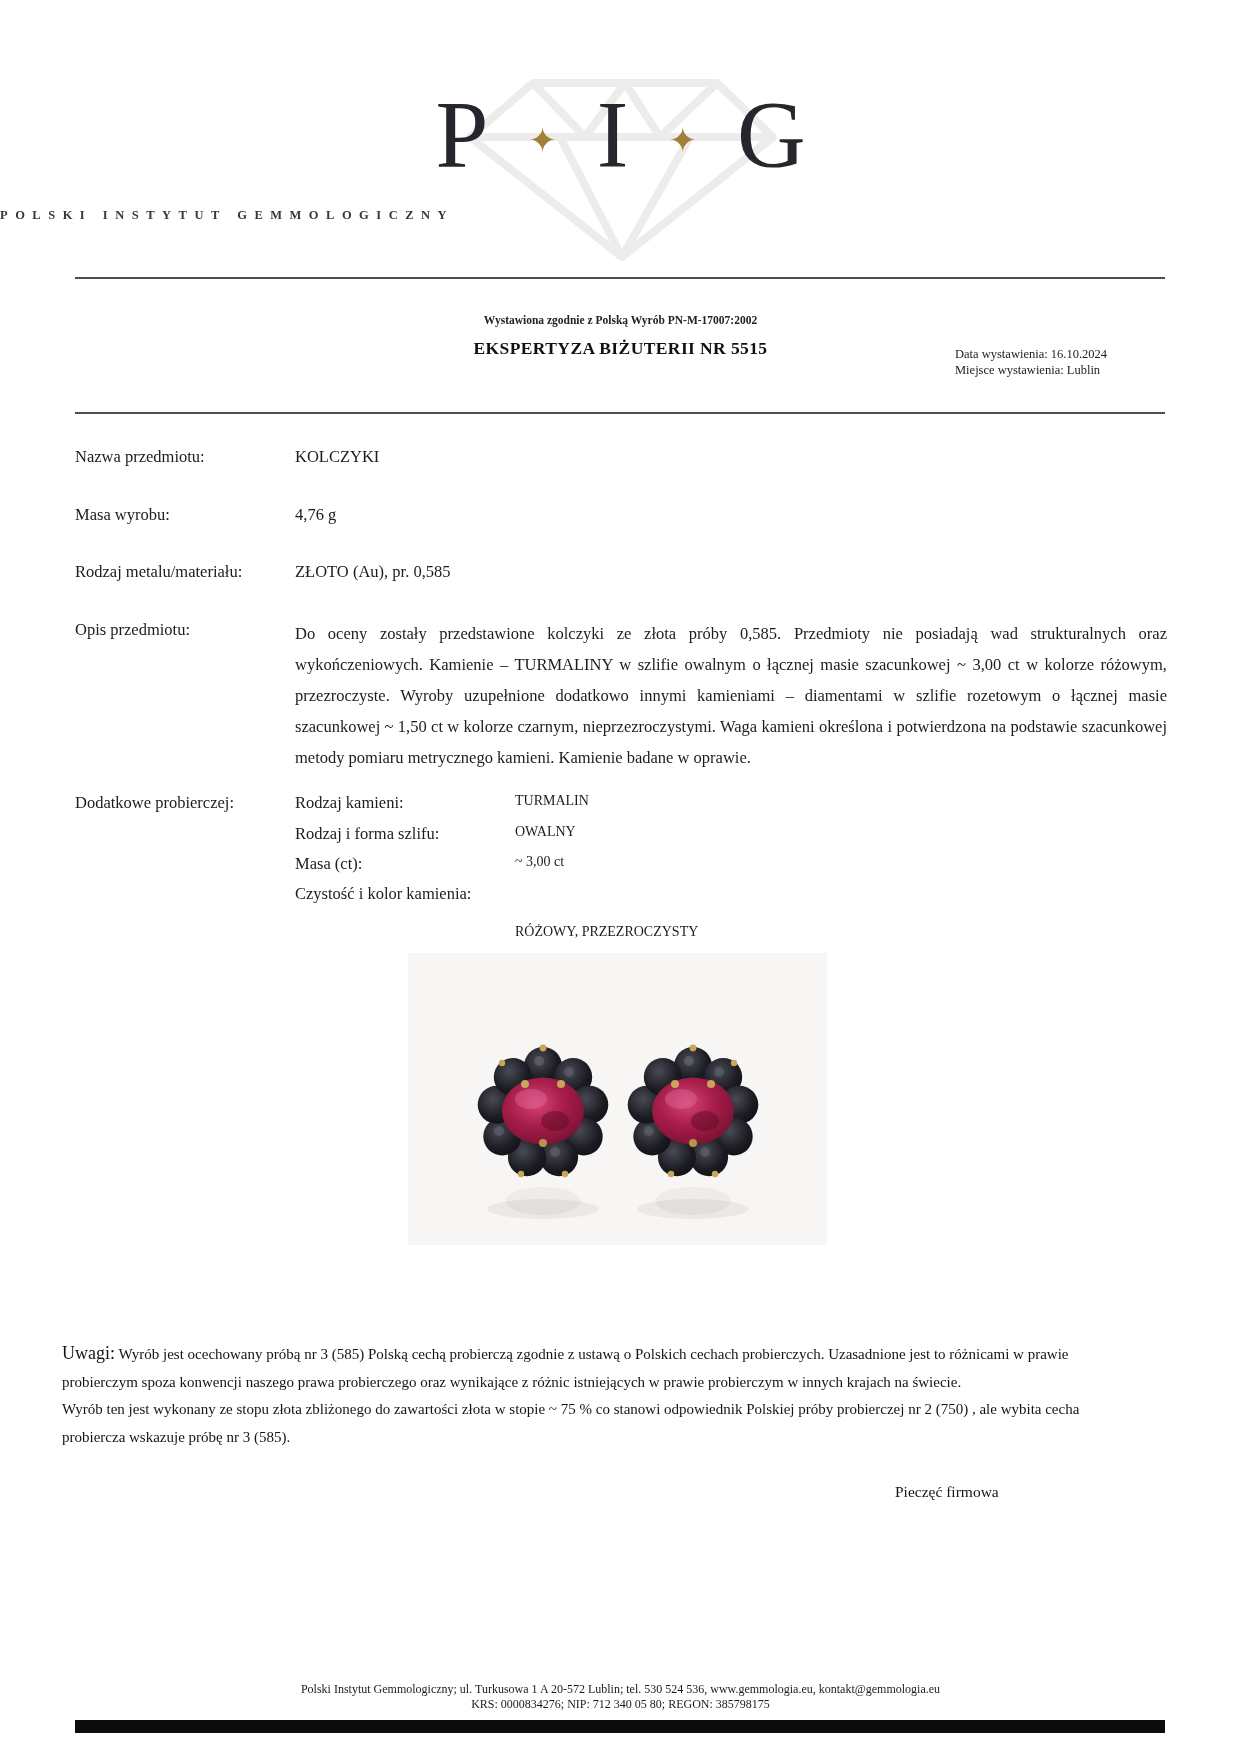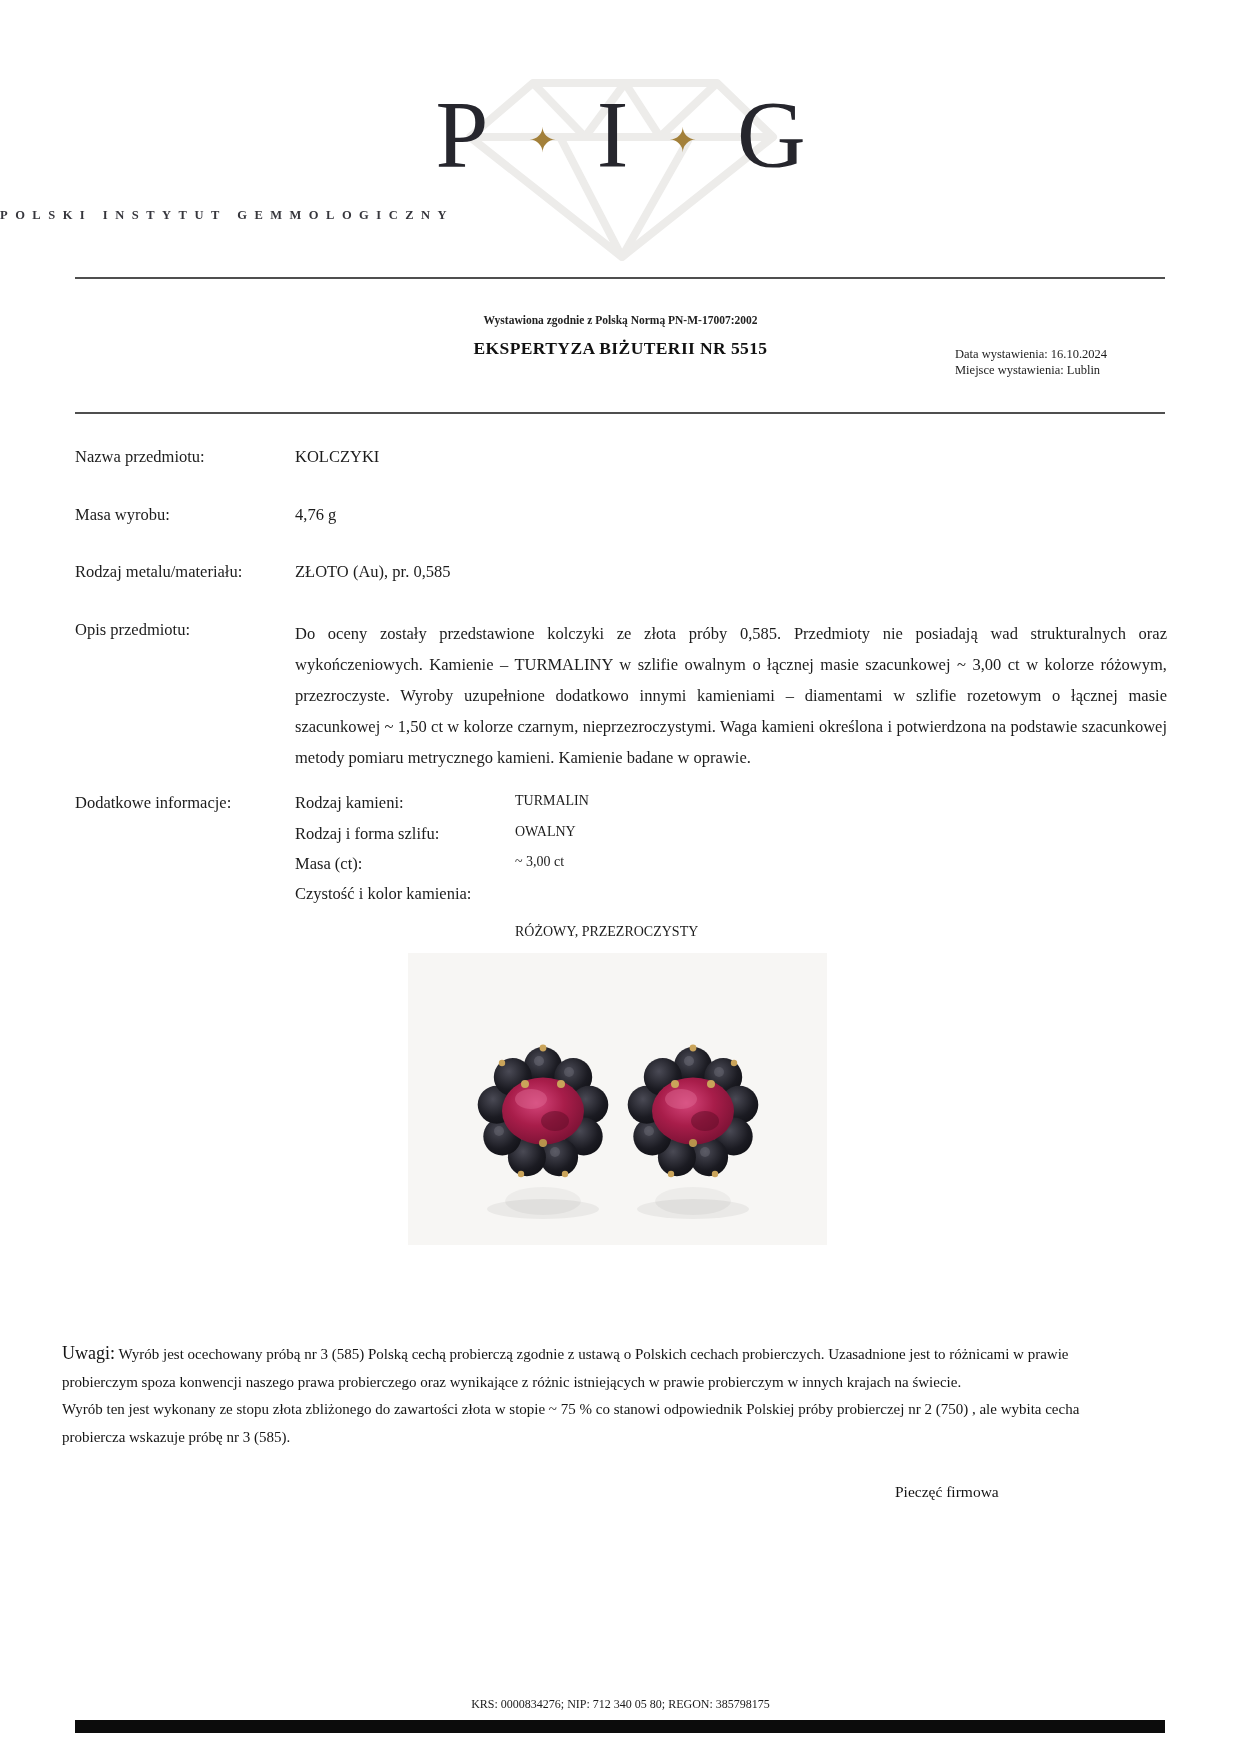--- a/index.html
+++ b/index.html
@@ -93,42 +93,42 @@
     <span class="logo-star">✦</span>
     <span class="logo-letter">I</span>
     <span class="logo-star">✦</span>
     <span class="logo-letter">G</span>
   </div>
   <div class="logo-subtitle">POLSKI INSTYTUT GEMMOLOGICZNY</div>
 
   <div class="rule rule-top"></div>
 
   <div class="doc-title">EKSPERTYZA BIŻUTERII NR 5515</div>
-  <div class="doc-subtitle">Wystawiona zgodnie z Polską Normą PN-M-17007:2002</div>
+  <div class="doc-subtitle">Wystawiona zgodnie z Polską Wyrób PN-M-17007:2002</div>
 
   <div class="issue-block">
     <div><span>Data wystawienia:</span> <span>16.10.2024</span></div>
     <div><span>Miejsce wystawienia:</span> <span>Lublin</span></div>
   </div>
 
   <div class="rule rule-mid"></div>
 
   <div class="field-label" style="top:447px">Nazwa przedmiotu:</div>
   <div class="field-value" style="top:447px">KOLCZYKI</div>
 
   <div class="field-label" style="top:505px">Masa wyrobu:</div>
   <div class="field-value" style="top:505px">4,76 g</div>
 
   <div class="field-label" style="top:562px">Rodzaj metalu/materiału:</div>
   <div class="field-value" style="top:562px">ZŁOTO (Au), pr. 0,585</div>
 
   <div class="field-label" style="top:620px">Opis przedmiotu:</div>
   <div class="desc-value">Do oceny zostały przedstawione kolczyki ze złota próby 0,585. Przedmioty nie posiadają wad strukturalnych oraz wykończeniowych. Kamienie – TURMALINY w szlifie owalnym o łącznej masie szacunkowej ~ 3,00 ct w kolorze różowym, przezroczyste. Wyroby uzupełnione dodatkowo innymi kamieniami – diamentami w szlifie rozetowym o łącznej masie szacunkowej ~ 1,50 ct w kolorze czarnym, nieprzezroczystymi. Waga kamieni określona i potwierdzona na podstawie szacunkowej metody pomiaru metrycznego kamieni. Kamienie badane w oprawie.</div>
 
-  <div class="field-label" style="top:793px">Dodatkowe informacje:</div>
+  <div class="field-label" style="top:793px">Dodatkowe probierczej:</div>
 
   <div class="addl-label" style="top:793px">Rodzaj kamieni:</div>
   <div class="addl-value" style="top:793px">TURMALIN</div>
 
   <div class="addl-label" style="top:824px">Rodzaj i forma szlifu:</div>
   <div class="addl-value" style="top:824px">OWALNY</div>
 
   <div class="addl-label" style="top:854px">Masa (ct):</div>
   <div class="addl-value" style="top:854px">~ 3,00 ct</div>
 
@@ -212,17 +212,18 @@
     </svg>
   </div>
 
   <div class="remarks">
     <p><span class="remarks-label">Uwagi:</span> <span>Wyrób jest ocechowany próbą nr 3 (585) Polską cechą probierczą zgodnie z ustawą o Polskich cechach probierczych. Uzasadnione jest to różnicami w prawie probierczym spoza konwencji naszego prawa probierczego oraz wynikające z różnic istniejących w prawie probierczym w innych krajach na świecie.</span></p>
     <p>Wyrób ten jest wykonany ze stopu złota zbliżonego do zawartości złota w stopie ~ 75 % co stanowi odpowiednik Polskiej próby probierczej nr 2 (750) , ale wybita cecha probiercza wskazuje próbę nr 3 (585).</p>
   </div>
 
   <div class="stamp-label">Pieczęć firmowa</div>
 
+  <div class="footer-line footer-2">Polski Instytut Gemmologiczny; ul. Turkusowa 1 A 20-572 Lublin; tel. 530 524 536, www.gemmologia.eu, kontakt@gemmologia.eu</div>
   <div class="footer-line footer-3">KRS: 0000834276; NIP: 712 340 05 80; REGON: 385798175</div>
 
   <div class="bottom-bar"></div>
 
 </div>
 
 </body></html>

